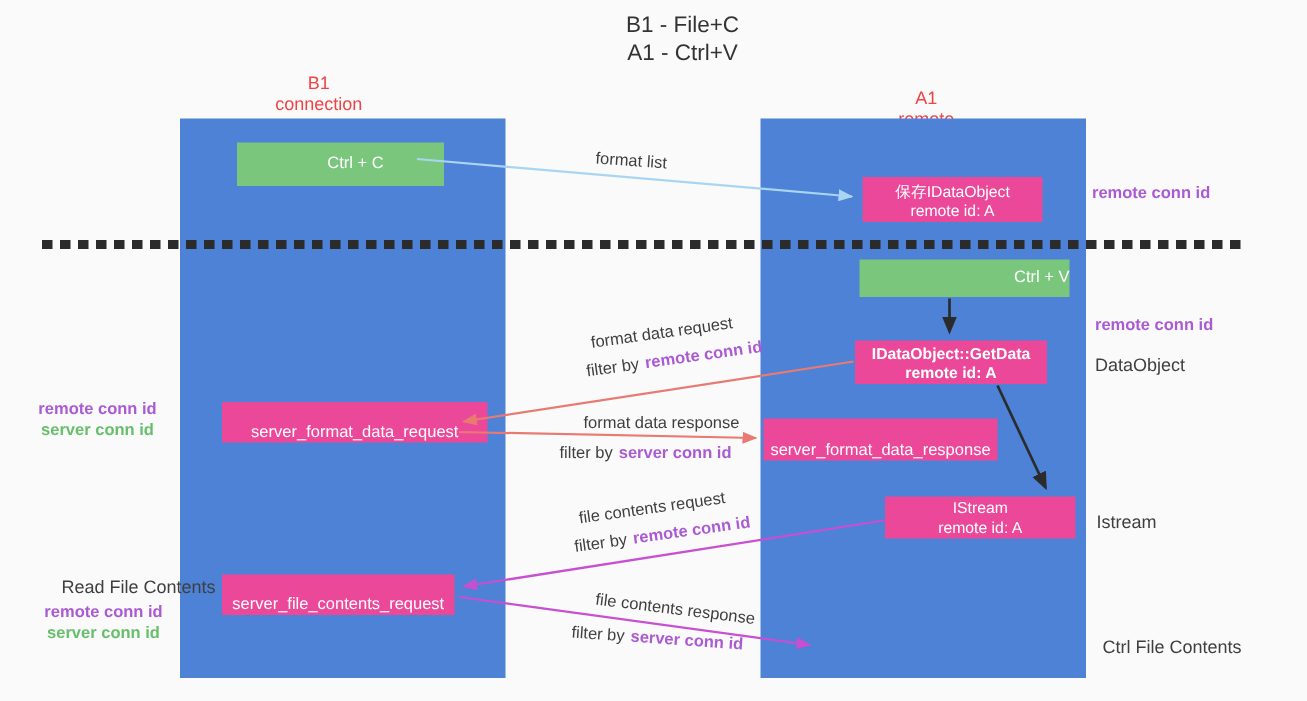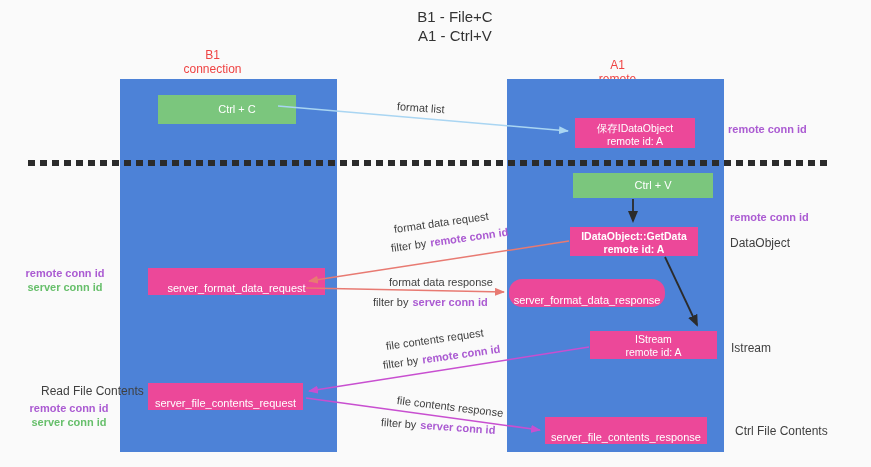--- a/index.html
+++ b/index.html
@@ -71,49 +71,46 @@
 
   <div class="box green" style="left:158px;top:95px;width:118px;height:29px;">
     <span>Ctrl + C</span>
   </div>
 
   <div class="box orange" style="left:575px;top:118px;width:120px;height:30px;font-size:10.5px;">
     <span>保存IDataObject</span>
     <span>remote id: A</span>
   </div>
 
-  <div class="box green" style="left:573px;top:173px;width:120px;height:25px;">
+  <div class="box green" style="left:573px;top:173px;width:120px;height:25px;align-items:flex-end;">
     <span>Ctrl + V</span>
   </div>
 
   <div class="box orange" style="left:570px;top:227px;width:128px;height:29px;font-size:10.5px;font-weight:bold;">
     <span>IDataObject::GetData</span>
     <span>remote id: A</span>
   </div>
 
   <div class="box orange" style="left:148px;top:268px;width:177px;height:27px;">
     <span>server_format_data_request</span>
   </div>
 
-  <div class="box orange" style="left:509px;top:279px;width:156px;height:28px;border-radius:13px;">
+  <div class="box orange" style="left:509px;top:279px;width:156px;height:28px;">
     <span>server_format_data_response</span>
   </div>
 
   <div class="box orange" style="left:590px;top:331px;width:127px;height:28px;font-size:10.5px;">
     <span>IStream</span>
     <span>remote id: A</span>
   </div>
 
   <div class="box orange" style="left:148px;top:383px;width:155px;height:27px;">
     <span>server_file_contents_request</span>
   </div>
 
-  <div class="box orange" style="left:545px;top:417px;width:162px;height:27px;">
-    <span>server_file_contents_response</span>
-  </div>
 
   <svg class="overlay" width="871" height="467" viewBox="0 0 871 467">
     <defs>
       <marker id="ah-blue" markerUnits="userSpaceOnUse" markerWidth="10" markerHeight="8" refX="9" refY="4" orient="auto">
         <path d="M0,0 L10,4 L0,8 z" fill="#a9d5f2"></path>
       </marker>
       <marker id="ah-black" markerUnits="userSpaceOnUse" markerWidth="12" markerHeight="10" refX="10" refY="5" orient="auto">
         <path d="M0,0 L12,5 L0,10 z" fill="#2b2b2b"></path>
       </marker>
       <marker id="ah-red" markerUnits="userSpaceOnUse" markerWidth="10" markerHeight="8" refX="9" refY="4" orient="auto">

